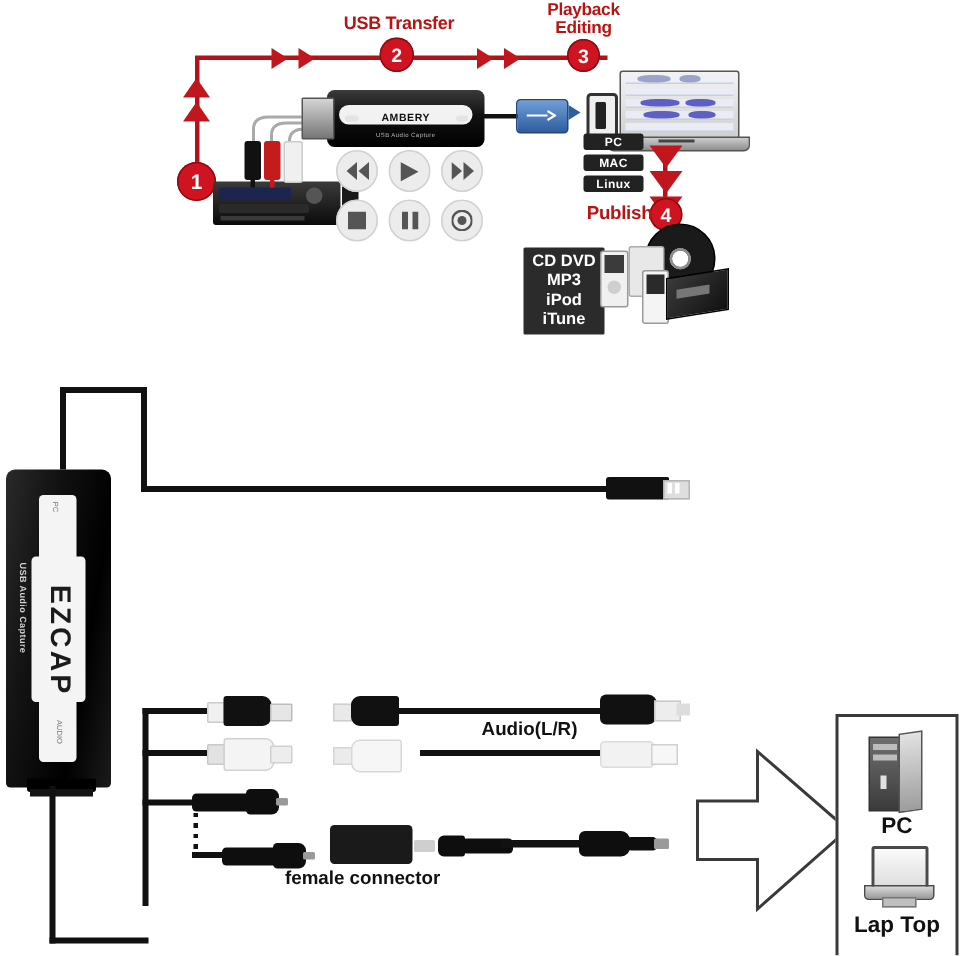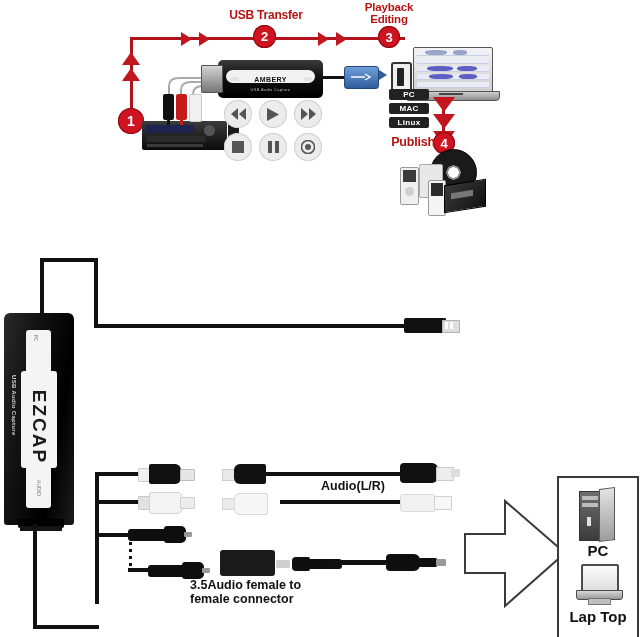--- a/index.html
+++ b/index.html
@@ -350,20 +350,26 @@
     <div class="abs vline" style="left:442px;top:100px;width:3px;height:52px;"></div>
     <div class="abs ar-down" style="left:433px;top:97px;"></div>
     <div class="abs ar-down" style="left:433px;top:114px;"></div>
     <div class="abs ar-down" style="left:433px;top:131px;"></div>
 
     <div class="abs num-circle" style="left:433px;top:132px;width:22px;height:22px;font-size:13px;">
       <span>4</span>
     </div>
     <div class="abs red-text" style="left:386px;top:136px;width:54px;font-size:12.5px;">Publish</div>
 
+    <div class="abs fmt-box" style="left:349px;top:165px;width:46px;">
+      <div>CD DVD</div>
+      <div>MP3</div>
+      <div>iPod</div>
+      <div>iTune</div>
+    </div>
 
     <div class="abs" style="left:430px;top:149px;width:45px;height:45px;border-radius:50%;
                 background:radial-gradient(circle at 50% 50%, #fff 0 16%, #8d8d8d 17% 22%, #1a1a1a 23% 100%);
                 border:1px solid #000;"></div>
     <div class="abs" style="left:400px;top:167px;width:17px;height:36px;background:#f0f0f0;border:1px solid #999;border-radius:2px;">
       <div class="abs" style="left:2px;top:2px;width:13px;height:12px;background:#3b3b3b;"></div>
       <div class="abs" style="left:4px;top:19px;width:9px;height:9px;border-radius:50%;background:#cfcfcf;"></div>
     </div>
     <div class="abs" style="left:419px;top:164px;width:22px;height:32px;background:#e8e8e8;border:1px solid #aaa;border-radius:2px;"></div>
     <div class="abs" style="left:428px;top:180px;width:16px;height:34px;background:#f4f4f4;border:1px solid #999;border-radius:2px;">
@@ -474,21 +480,20 @@
       <div class="abs jack-dark" style="left:16px;top:5px;width:34px;height:10px;"></div>
     </div>
     <div class="abs wire" style="left:334px;top:332px;width:60px;height:5px;"></div>
     <div class="abs" style="left:386px;top:324px;width:62px;height:21px;">
       <div class="abs jack-dark" style="left:0;top:2px;width:34px;height:17px;border-radius:4px 6px 6px 4px;"></div>
       <div class="abs jack-dark" style="left:32px;top:6px;width:20px;height:9px;"></div>
       <div class="abs jack-tip" style="left:50px;top:7px;width:10px;height:7px;"></div>
     </div>
 
     <div class="abs cable-label" style="left:190px;top:350px;width:170px;">
-      <div>3.5Audio female to</div>
       <div>female connector</div>
     </div>
 
 
     <svg class="abs" width="110" height="115" viewBox="0 0 110 115" style="left:460px;top:268px;">
       <polygon points="5,38 45,38 45,5 105,57 45,110 45,77 5,77" fill="#ffffff" stroke="#3a3a3a" stroke-width="2"></polygon>
     </svg>
 
     <div class="abs dev-box" style="left:557px;top:248px;width:78px;height:173px;">
 

